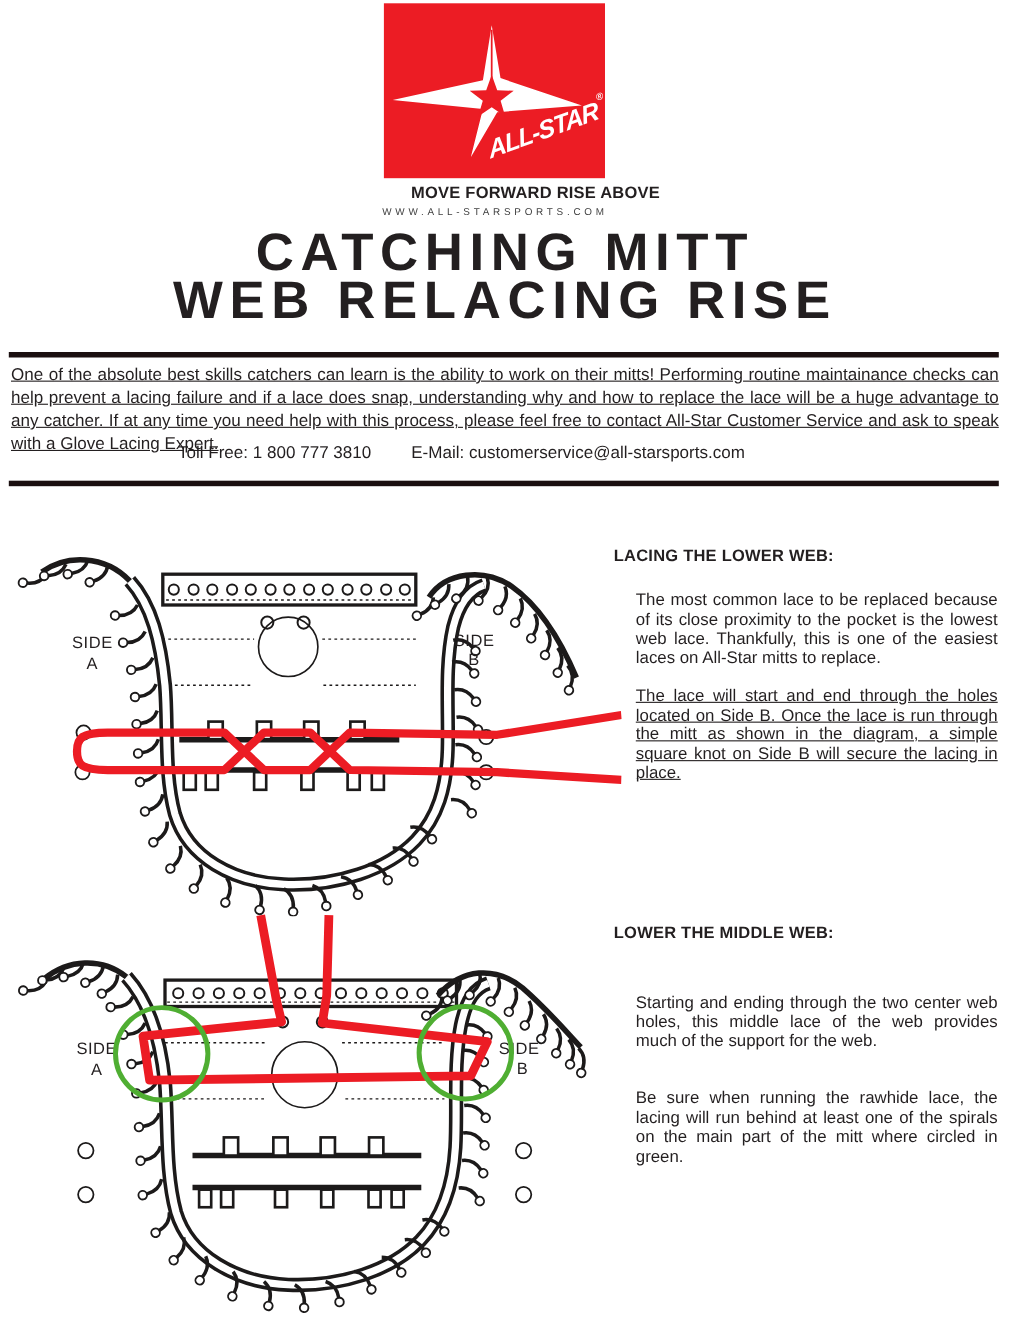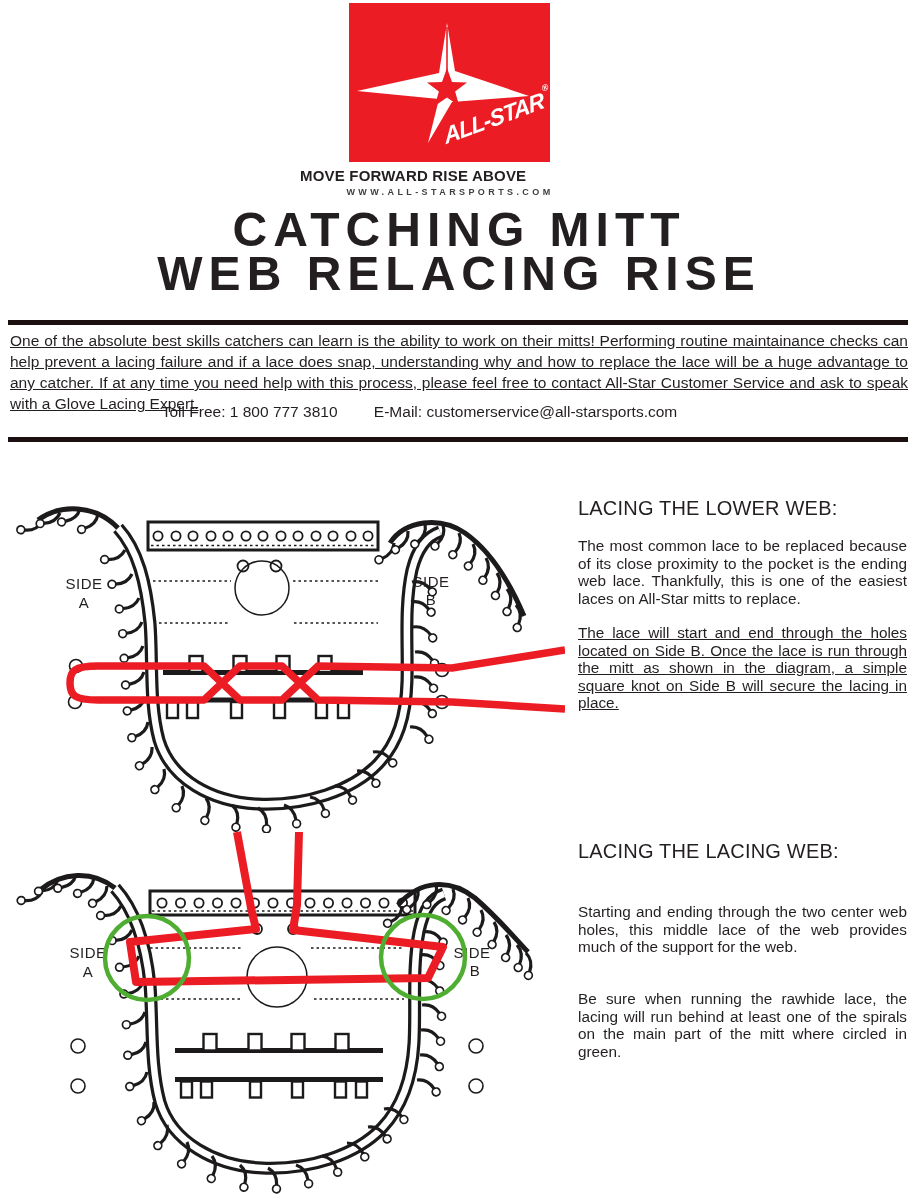--- a/index.html
+++ b/index.html
@@ -1,30 +1,30 @@
 <!DOCTYPE html>
 <html><head>
 <meta charset="utf-8">
 <style>
   html,body{margin:0;padding:0;background:#fff;}
   #page{position:relative;width:918px;height:1200px;background:#fff;overflow:hidden;
         font-family:"Liberation Sans",sans-serif;color:#231f20;}
   .abs{position:absolute;}
   
   .logo-box{left:349px;top:3px;width:201px;height:159px;}
-  .tagline{left:300px;top:167px;width:300px;text-align:left;font-size:15px;font-weight:bold;letter-spacing:0.2px;}
-  .website{left:300px;top:187px;width:300px;text-align:center;font-size:9px;font-weight:bold;letter-spacing:3.4px;color:#3f3f3f;}
+  .tagline{left:300px;top:167px;width:300px;text-align:right;font-size:15px;font-weight:bold;letter-spacing:0.2px;}
+  .website{left:300px;top:187px;width:300px;text-align:center;font-size:9px;font-weight:normal;letter-spacing:3.4px;color:#3f3f3f;}
   .page-title{left:0;top:208px;width:918px;text-align:center;font-weight:bold;font-size:48px;line-height:44px;letter-spacing:6px;}
   .rule{left:8px;width:900px;height:4.5px;background:#1b0f10;}
   .rule1{top:320px;} .rule2{top:437px;}
   .intro{left:10px;top:330px;width:898px;font-size:15.5px;line-height:21px;text-align:justify;text-decoration:underline;}
   .contact{left:0;top:403px;width:839px;text-align:center;font-size:15.5px;}
   .contact span{margin:0 16px;}
   
-  .sec-head{left:578px;width:330px;font-size:20px;font-weight:normal;letter-spacing:0.2px;}
+  .sec-head{left:558px;width:330px;font-size:15px;font-weight:bold;letter-spacing:0.2px;}
   .sec-p{left:578px;width:329px;font-size:15.3px;line-height:17.6px;text-align:justify;}
   .h1a{top:497px;} .p1a{top:537px;} .p1b{top:624px;text-decoration:underline;}
   .h2a{top:840px;} .p2a{top:903px;} .p2b{top:953px;margin-top:37px;}
   .d1{left:0;top:488px;} .d2{left:0;top:830px;}
   svg text{font-family:"Liberation Sans",sans-serif;}
 </style>
 </head>
 <body>
 
 <div id="page">
@@ -49,21 +49,21 @@
 
   <div class="abs intro">One of the absolute best skills catchers can learn is the ability to work on their mitts!  Performing routine maintainance checks can help prevent a lacing failure and if a lace does snap, understanding why and how to replace the lace will be a huge advantage to any catcher.  If at any time you need help with this process, please feel free to contact All-Star Customer Service and ask to speak with a Glove Lacing Expert.</div>
   <div class="abs contact">
     <span>Toll Free: 1 800 777 3810</span>
     <span>E-Mail: customerservice@all-starsports.com</span>
   </div>
 
   <div class="abs rule rule2"></div>
 
   <div class="abs sec-head h1a">LACING THE LOWER WEB:</div>
-  <div class="abs sec-p p1a">The most common lace to be replaced because of its close proximity to the pocket is the ending web lace.  Thankfully, this is one of the easiest laces on All-Star mitts to replace.</div>
+  <div class="abs sec-p p1a">The most common lace to be replaced because of its close proximity to the pocket is the lowest web lace.  Thankfully, this is one of the easiest laces on All-Star mitts to replace.</div>
   <div class="abs sec-p p1b">The lace will start and end through the holes located on Side B.  Once the lace is run through the mitt as shown in the diagram, a simple square knot on Side B will secure the lacing in place.</div>
 
   <svg id="d1" class="abs d1" width="565" height="345" viewBox="0 0 565 345">
     <defs>
       <g id="stitch">
         <path d="M0,0 Q10,4 11,16" stroke="#1c1a1a" stroke-width="3.2" fill="none"></path>
         <circle cx="11.3" cy="19.5" r="3.9" fill="#fff" stroke="#1c1a1a" stroke-width="1.7"></circle>
       </g>
     </defs>
     <g stroke="#1c1a1a" fill="none">
@@ -166,21 +166,21 @@
       </g>
     <g font-size="15" fill="#231f20" text-anchor="middle" letter-spacing="0.5">
       <text x="84" y="101">SIDE</text>
       <text x="84" y="120">A</text>
       <text x="431" y="99">SIDE</text>
       <text x="431" y="117">B</text>
     </g>
     <path d="M565,162 L452,180 L318,178 L282,212 L240,212 L204,178 L98,178 C74,178 70,183 70,195 C70,207 74,212 98,212 L204,212 L240,178 L282,178 L318,212 L452,214 L565,221" stroke="#EC1C24" stroke-width="7.5" fill="none" stroke-linejoin="round"></path>
   </svg>
 
-  <div class="abs sec-head h2a">LACING THE LACING WEB:</div>
+  <div class="abs sec-head h2a">LOWER THE MIDDLE WEB:</div>
   <div class="abs sec-p p2a">Starting and ending through the two center web holes, this middle lace of the web provides much of the support for the web.</div>
   <div class="abs sec-p p2b">Be sure when running the rawhide lace, the lacing will run behind at least one of the spirals on the main part of the mitt where circled in green.</div>
 
   <svg id="d2" class="abs d2" width="565" height="370" viewBox="0 0 565 370">
     <g stroke="#1c1a1a" fill="none">
       <rect x="150" y="61" width="265" height="24" fill="#fff" stroke-width="3"></rect>
       <g stroke-width="1.8">
         <circle cx="162" cy="73" r="4.6"></circle>
           <circle cx="180.5" cy="73" r="4.6"></circle>
           <circle cx="199" cy="73" r="4.6"></circle>

